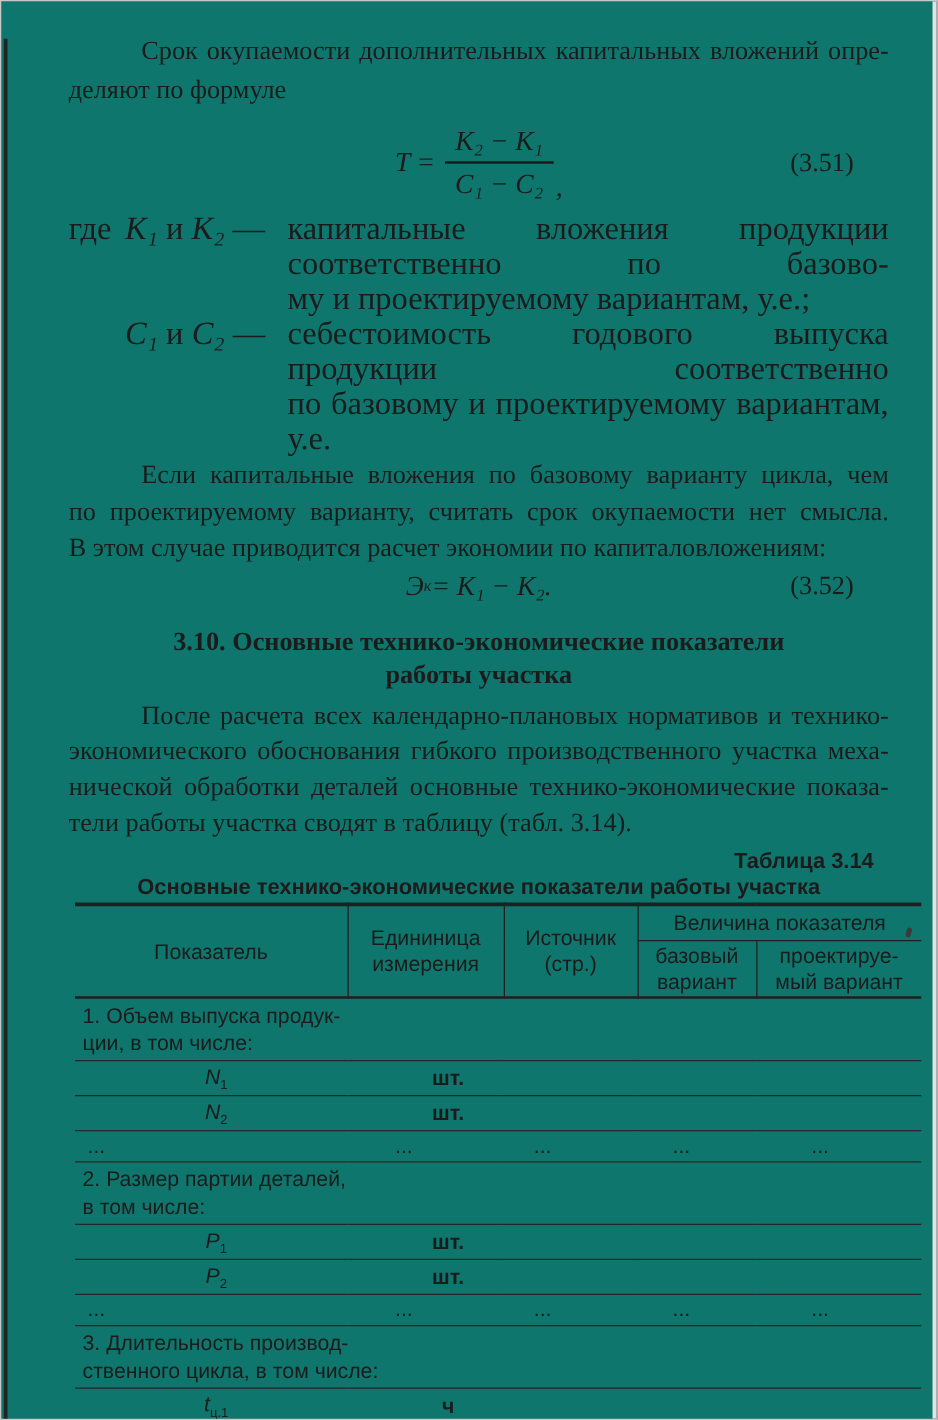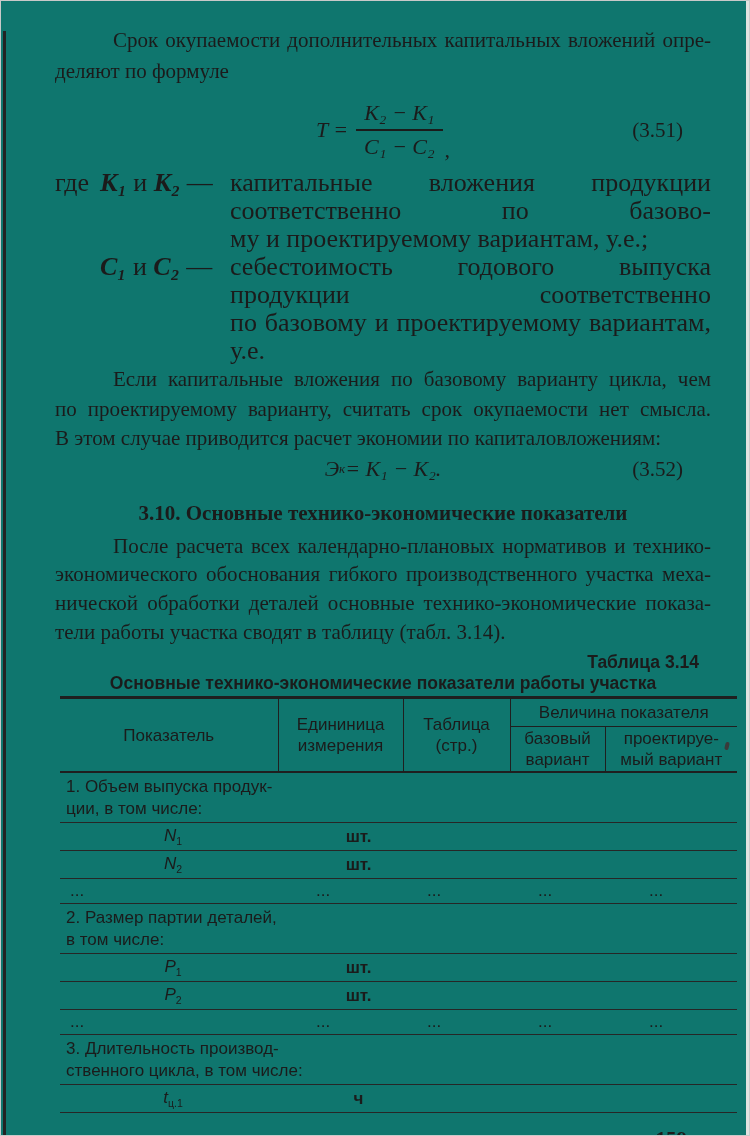--- a/index.html
+++ b/index.html
@@ -36,21 +36,21 @@
   .frac .num{display:block;padding:0 8px 3px;border-bottom:2px solid #1b1b1b;line-height:26px;}
   .frac .den{display:block;padding:3px 8px 0;line-height:26px;}
   .f-comma{align-self:flex-end;margin-left:2px;line-height:20px;}
   .eq-num{position:absolute;right:28px;top:50%;transform:translateY(-50%);font-style:normal;font-size:21px;}
 
   
   .where-grid{margin-top:6px;display:grid;grid-template-columns:45px 130px 1fr;font-size:26px;line-height:28px;}
   .w-def{text-align:justify;}
   .w-def .jline{line-height:28px;}
   .w-def .tline{line-height:28px;}
-  .w-term i{font-style:italic;font-weight:bold;}
+  .w-term i{font-style:italic;}
 
   
   .formula-line{position:relative;margin-top:0;height:30px;display:flex;align-items:center;justify-content:center;font-style:italic;font-size:22px;}
   .sub-k{font-size:13px;vertical-align:-5px;}
 
   
   .sec-heading{margin-top:16px;text-align:center;font-weight:bold;font-size:21px;line-height:26px;}
 
   .p3{margin-top:6px;}
   .p3 .tline{line-height:28.7px;}
@@ -148,20 +148,21 @@
 
     <div class="formula-line">
       <span>Э</span>
         <span class="sub-k">к</span>
         <span> = К₁ − К₂.</span>
       <span class="eq-num">(3.52)</span>
     </div>
 
     <div class="sec-heading">
       <div>3.10. Основные технико-экономические показатели</div>
+      <div>работы участка</div>
     </div>
 
     <div class="para p3">
       <div class="tline jline ind">После расчета всех календарно-плановых нормативов и технико-</div>
       <div class="tline jline">экономического обоснования гибкого производственного участка меха-</div>
       <div class="tline jline">нической обработки деталей основные технико-экономические показа-</div>
       <div class="tline">тели работы участка сводят в таблицу (табл. 3.14).</div>
     </div>
 
     <div class="tbl-label sans">Таблица 3.14</div>
@@ -176,21 +177,21 @@
           <col style="width:132px">
       </colgroup>
       <thead>
         <tr>
           <th rowspan="2" class="no-l">Показатель</th>
           <th rowspan="2">
             <div>Едининица</div>
             <div>измерения</div>
           </th>
           <th rowspan="2">
-            <div>Таблица</div>
+            <div>Источник</div>
             <div>(стр.)</div>
           </th>
           <th colspan="2" class="group no-r">Величина показателя</th>
         </tr>
         <tr class="hrow2">
           <th>
             <div>базовый</div>
             <div>вариант</div>
           </th>
           <th class="no-r">

